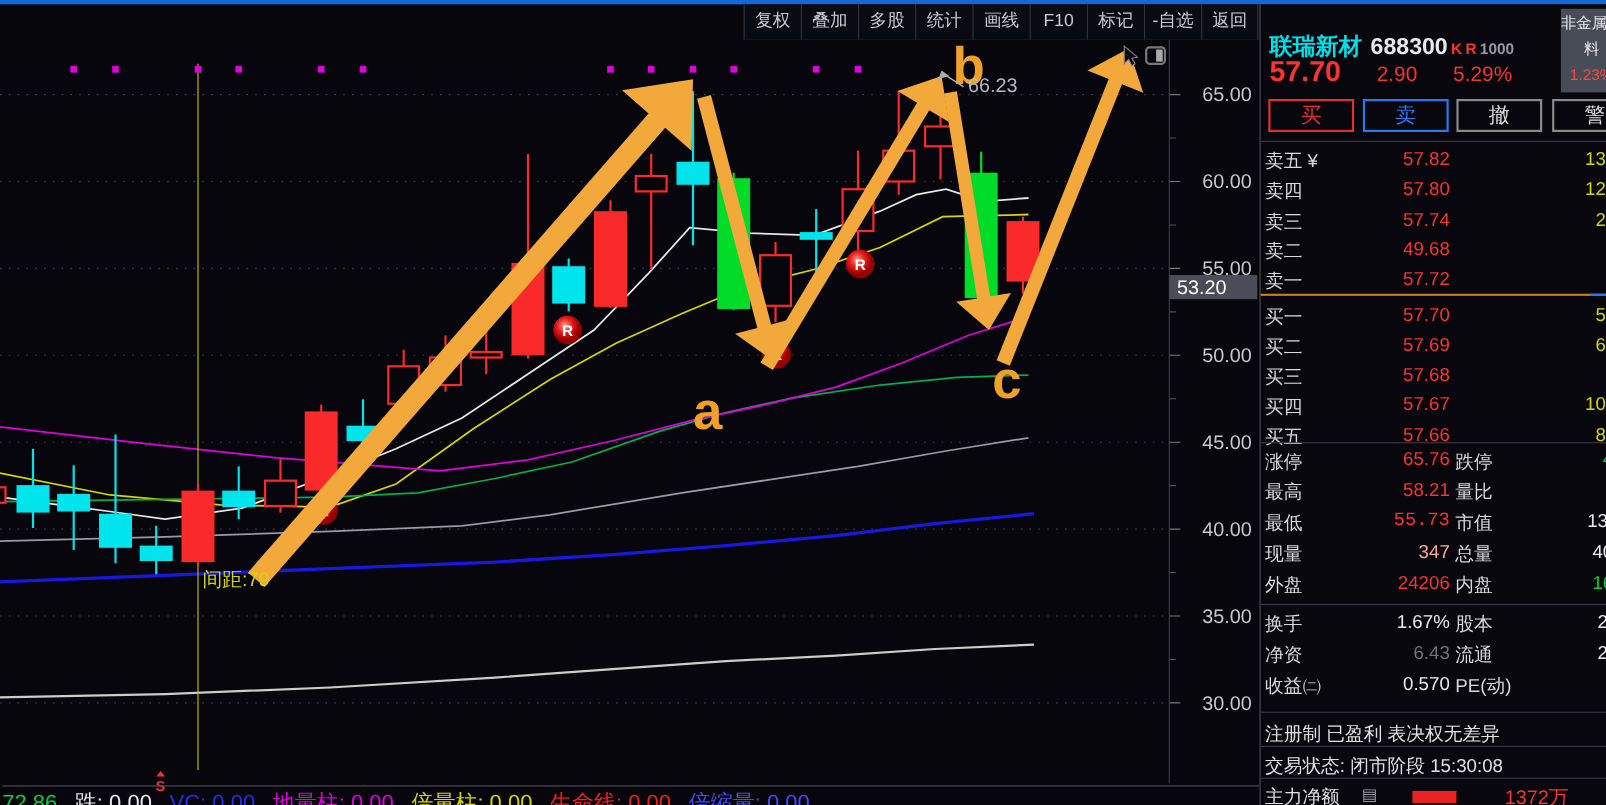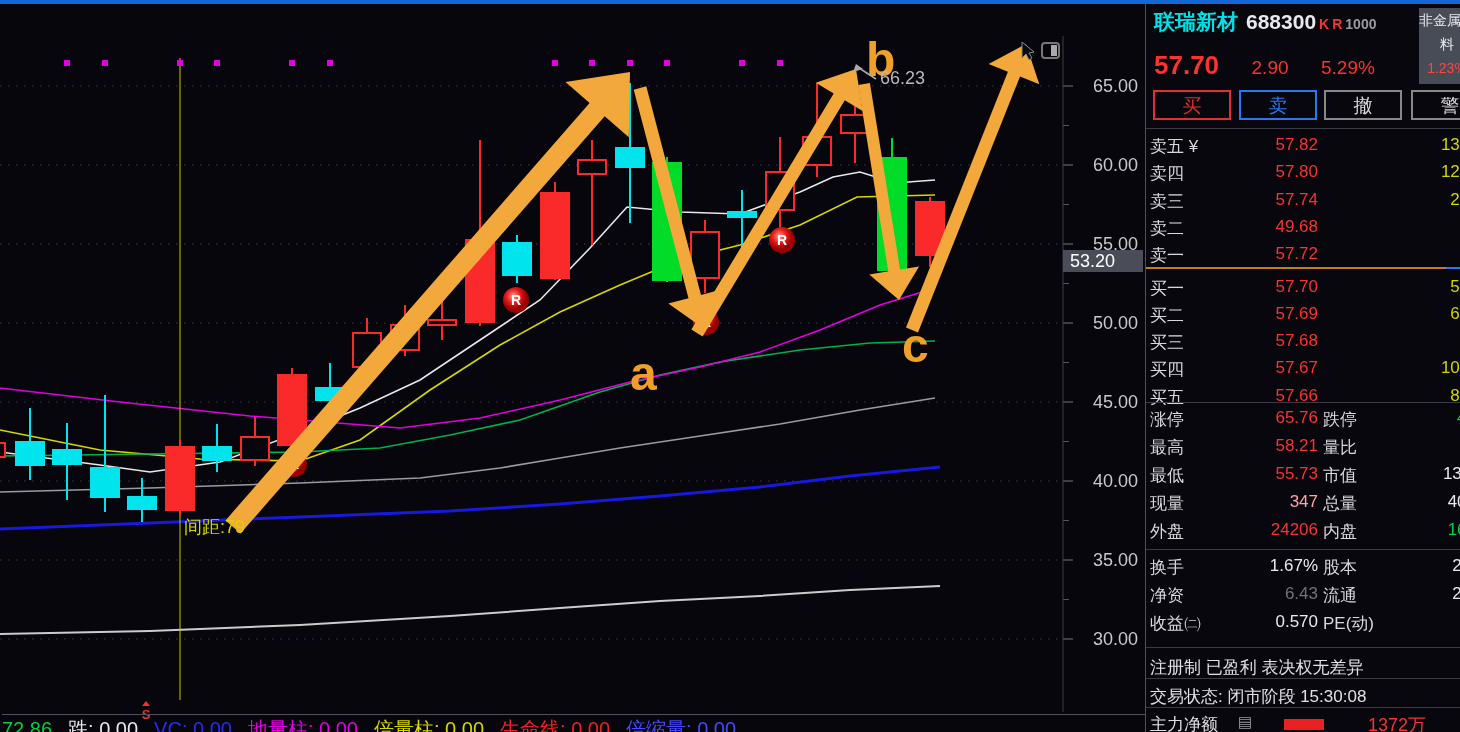--- a/index.html
+++ b/index.html
@@ -13,21 +13,21 @@
   .tb-btn:last-child { border-right:1px solid #34343e; }
   .ma-bar { position:absolute; left:0; top:37px; height:18px; font-size:15px; white-space:nowrap; }
   .ma-bar span { margin-right:12px; }
   #chart-svg { position:absolute; left:0; top:0; }
   .bottom-bar { position:absolute; left:2px; top:714px; width:1143px; height:18px; font-size:20px;
     white-space:nowrap; border-top:1px solid #50505a; padding-top:1px; }
   .bottom-bar span { margin-right:16px; }
   
   .panel { position:absolute; left:1145px; top:4px; width:340px; height:728px; background:#07070d;
     border-left:1px solid #50505a; }
-  .name-row { position:absolute; left:8px; top:4px; white-space:nowrap; }
+  .name-row { position:absolute; left:8px; top:24px; white-space:nowrap; }
   .stock-name { color:#00e0e8; font-size:21px; font-weight:bold; }
   .stock-code { color:#e8e8ee; font-size:21px; font-weight:bold; margin-left:8px; }
   .mk { font-size:14px; font-weight:bold; margin-left:3px; }
   .mk-k,.mk-r { color:#f23535; }
   .mk-1000 { color:#9a9aa2; }
   .sector-box { position:absolute; left:273px; top:4px; width:56px; height:76px; background:#484c56;
     color:#e8e8ee; font-size:14px; text-align:center; line-height:24px; overflow:hidden; }
   .sector-box .red { color:#ff4444; }
   .price-row { position:absolute; left:8px; top:46px; white-space:nowrap; color:#f93232; }
   .last-price { font-size:26px; font-weight:bold; }
@@ -193,20 +193,31 @@
       <text x="184" y="533" fill="#d6d600" font-size="18">间距:79</text>
       <polygon points="146,701 142,706 150,706" fill="#ee3333"></polygon>
       <text x="146" y="719" text-anchor="middle" fill="#ee3333" font-size="13" font-weight="bold">S</text>
       <rect x="1063" y="250" width="80" height="22" fill="#4a4d57"></rect>
       <text x="1070" y="267" fill="#fff" font-size="18">53.20</text>
       <polygon points="1022,42 1022,58 1026,54 1029,60 1032,58 1029,53 1034,52" fill="#0a0a12" stroke="#888" stroke-width="1"></polygon>
       <rect x="1042" y="43" width="17" height="15" rx="3" fill="none" stroke="#777" stroke-width="2"></rect>
       <rect x="1051" y="45" width="6" height="11" fill="#aaa"></rect>
     </svg>
 
+  <div class="toolbar" id="toolbar">
+      <div class="tb-btn">复权</div>
+      <div class="tb-btn">叠加</div>
+      <div class="tb-btn">多股</div>
+      <div class="tb-btn">统计</div>
+      <div class="tb-btn">画线</div>
+      <div class="tb-btn">F10</div>
+      <div class="tb-btn">标记</div>
+      <div class="tb-btn">-自选</div>
+      <div class="tb-btn">返回</div>
+    </div>
   <div class="bottom-bar" id="bottom-bar"><span style="color: rgb(0, 210, 60);">72.86</span><span style="color: rgb(232, 232, 238);">跌: 0.00</span><span style="color: rgb(42, 42, 240);">VC: 0.00</span><span style="color: rgb(224, 0, 224);">地量柱: 0.00</span><span style="color: rgb(214, 214, 0);">倍量柱: 0.00</span><span style="color: rgb(240, 32, 32);">生命线: 0.00</span><span style="color: rgb(72, 72, 255);">倍缩量: 0.00</span></div>
 
   <div class="panel">
     <div class="name-row">
       <span class="stock-name">联瑞新材</span><span class="stock-code">688300</span><span class="mk mk-k">K</span><span class="mk mk-r">R</span><span class="mk mk-1000">1000</span>
     </div>
     <div class="sector-box">
       <div>非金属材</div>
       <div>料</div>
       <div class="red">1.23%</div>
@@ -282,21 +293,21 @@
           <div class="st-v2" style="color: rgb(0, 210, 60);">43</div>
         </div>
         <div class="st-row" style="top: 432px;">
           <div class="st-l1">最高</div>
           <div class="st-v1" style="color: rgb(249, 50, 50);">58.21</div>
           <div class="st-l2">量比</div>
           <div class="st-v2" style="color: rgb(232, 232, 238);">1</div>
         </div>
         <div class="st-row" style="top: 460px;">
           <div class="st-l1">最低</div>
-          <div class="st-v1" style="color: rgb(249, 50, 50);">55.73</div>
+          <div class="st-v1" style="color: rgb(249, 50, 50); font-family: Liberation Mono, monospace;">55.73</div>
           <div class="st-l2">市值</div>
           <div class="st-v2" style="color: rgb(232, 232, 238);">139.</div>
         </div>
         <div class="st-row" style="top: 488px;">
           <div class="st-l1">现量</div>
           <div class="st-v1" style="color: #fca5a5;">347</div>
           <div class="st-l2">总量</div>
           <div class="st-v2" style="color: rgb(232, 232, 238);">403</div>
         </div>
         <div class="st-row" style="top: 516px;">

